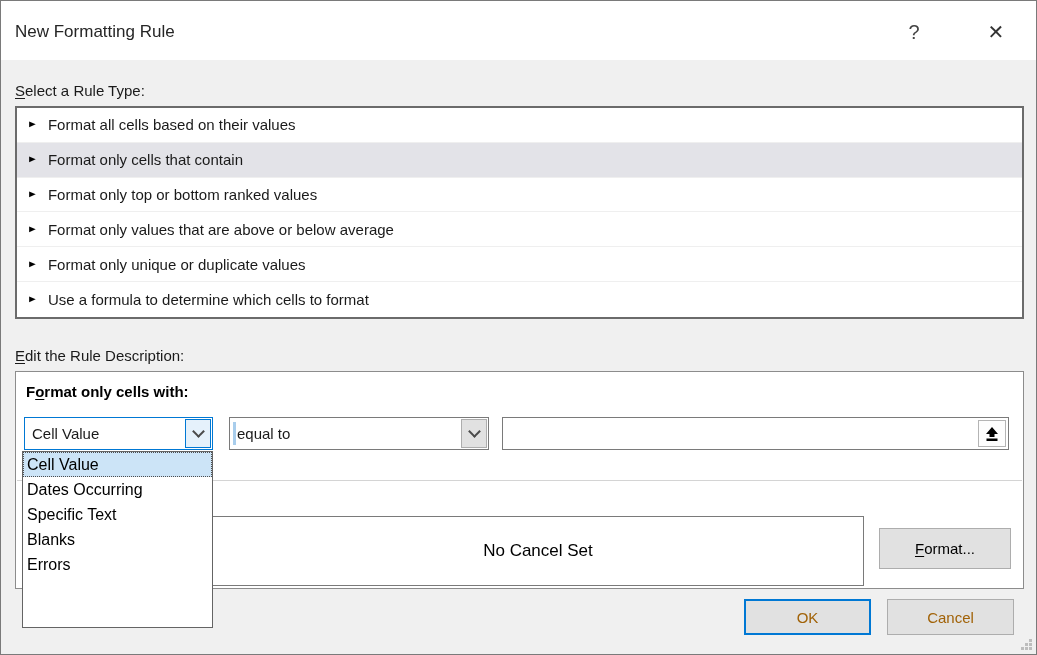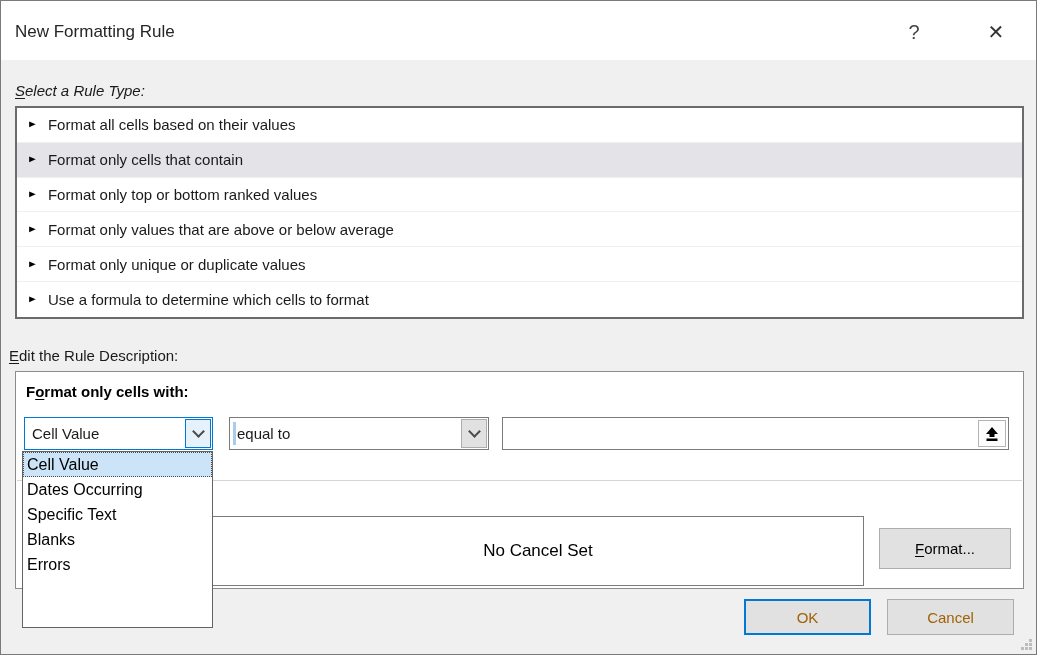--- a/index.html
+++ b/index.html
@@ -142,21 +142,21 @@
 <body>
 
 <div class="dialog">
 
   <div class="titlebar">
     <div class="title">New Formatting Rule</div>
     <button class="tb-btn tb-help">?</button>
     <button class="tb-btn tb-close">✕</button>
   </div>
 
-  <div class="lbl" style="left:14px; top:81px;font-style:italic;"><span class="mn">S</span><span>elect a Rule Type:</span></div>
+  <div class="lbl" style="left:14px; top:81px;"><span class="mn">S</span><span>elect a Rule Type:</span></div>
 
   <div class="rule-list">
     <div class="rule-item">
       <span class="rule-arrow">►</span>
       <span>Format all cells based on their values</span>
     </div>
     <div class="rule-item selected">
       <span class="rule-arrow">►</span>
       <span>Format only cells that contain</span>
     </div>
@@ -171,21 +171,21 @@
     <div class="rule-item">
       <span class="rule-arrow">►</span>
       <span>Format only unique or duplicate values</span>
     </div>
     <div class="rule-item">
       <span class="rule-arrow">►</span>
       <span>Use a formula to determine which cells to format</span>
     </div>
   </div>
 
-  <div class="lbl" style="left:8px; top:346px;"><span class="mn">E</span><span>dit the Rule Description:</span></div>
+  <div class="lbl" style="left:14px; top:346px;"><span class="mn">E</span><span>dit the Rule Description:</span></div>
 
   <div class="groupbox">
     <div class="group-label"><span>F</span><span class="mn">o</span><span>rmat only cells with:</span></div>
 
     <div class="combo combo-open">
       <span class="combo-text">Cell Value</span>
       <span class="combo-btn blue">
         <span class="chev"></span>
       </span>
     </div>

